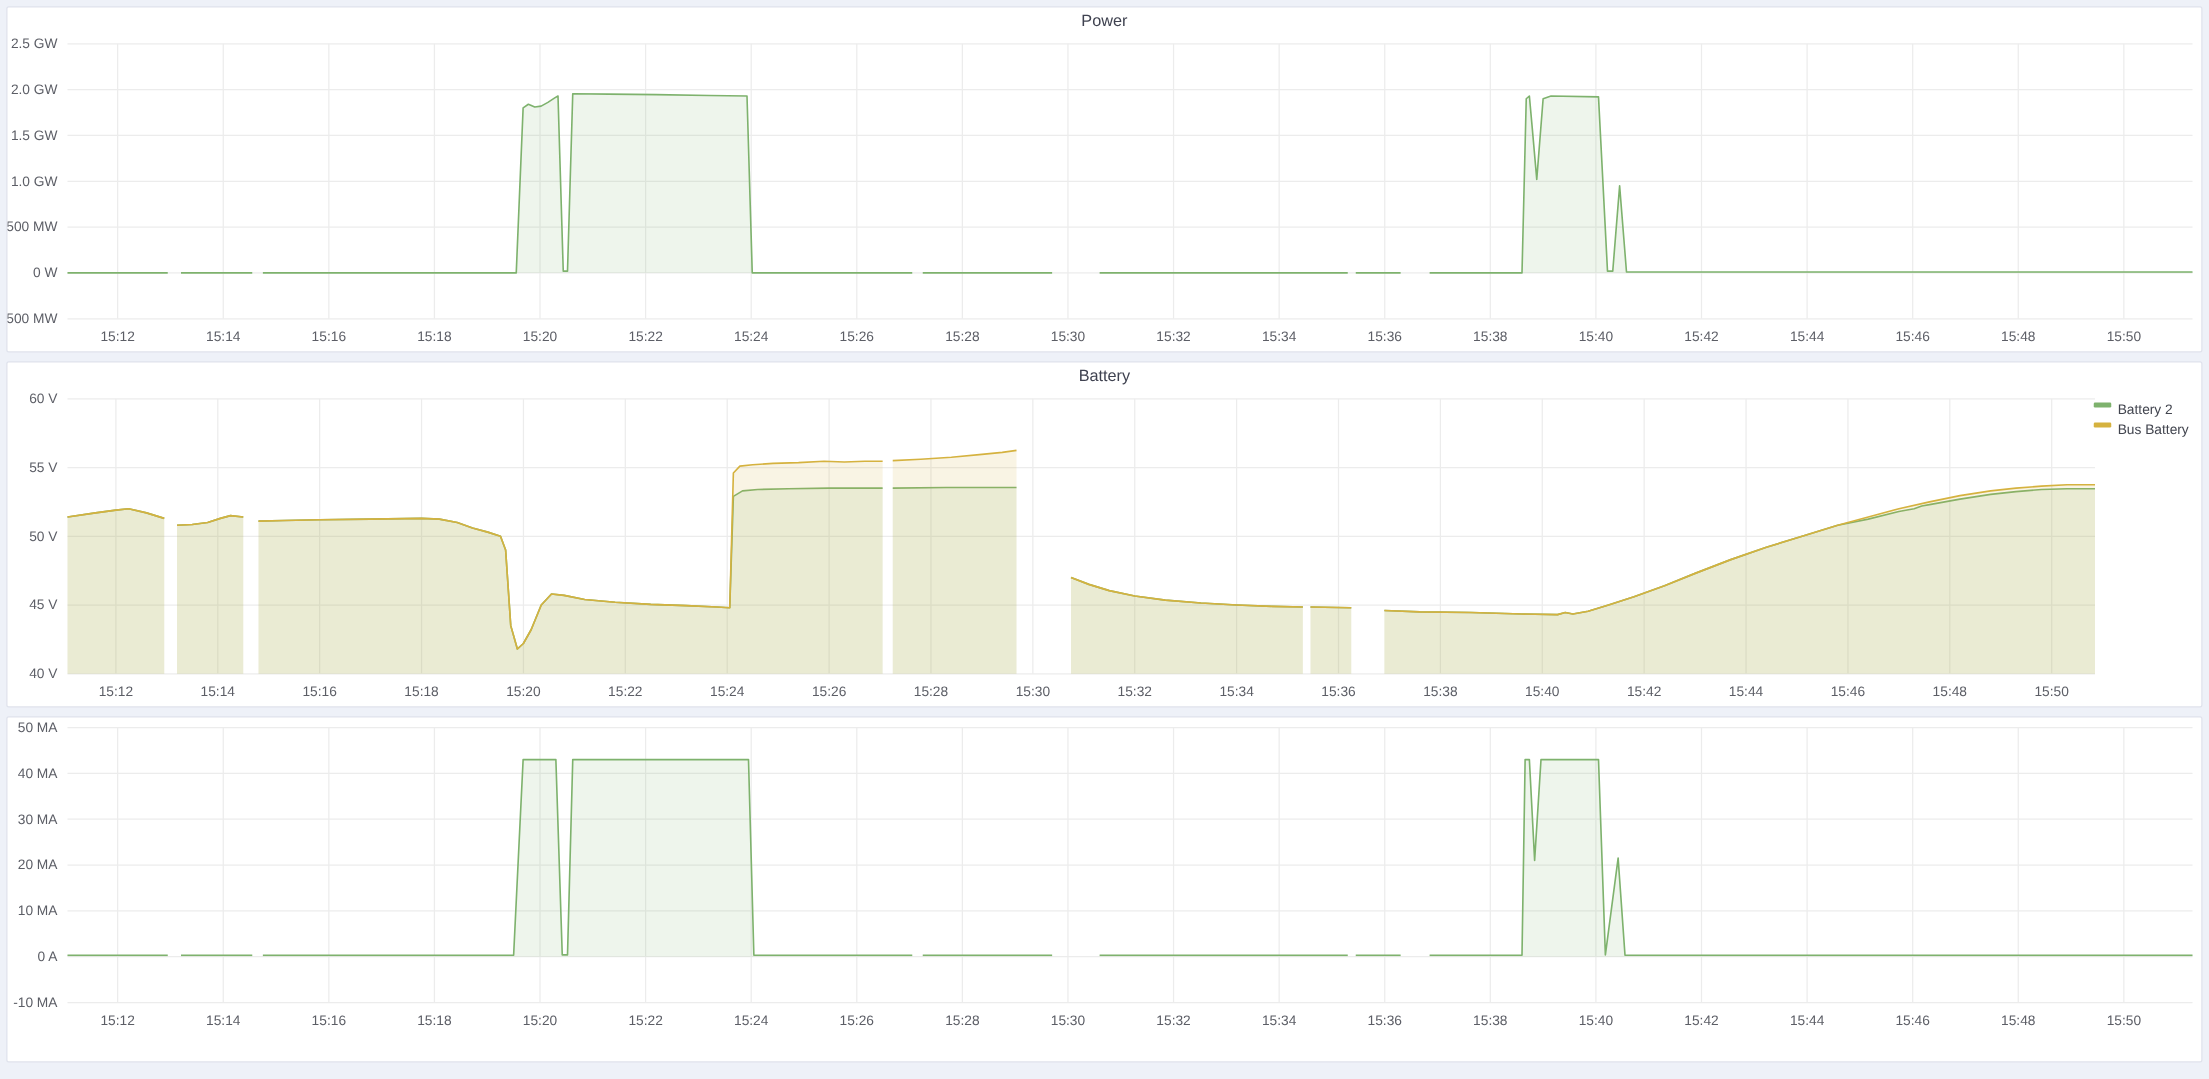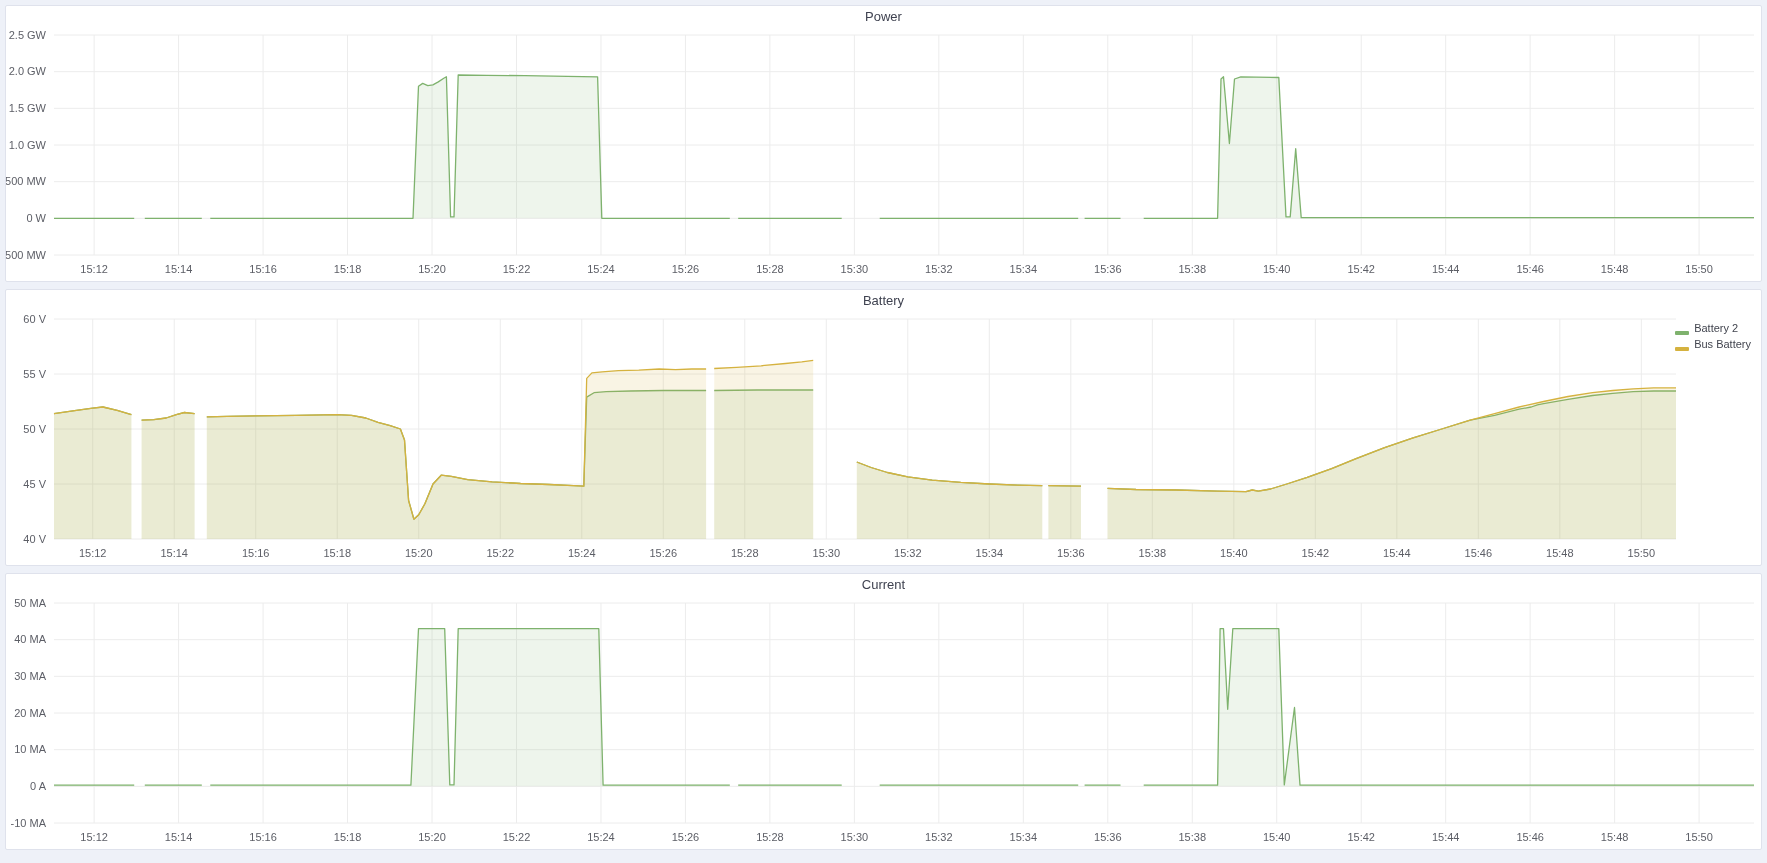--- a/index.html
+++ b/index.html
@@ -42,21 +42,21 @@
   .legend{
     position:absolute;
     top:32px;
     right:10px;
     display:flex;
     flex-direction:column;
     gap:3px;
   }
   .legend-item{
     display:flex;
-    align-items:flex-end;
+    align-items:flex-start;
     gap:5px;
     cursor:pointer;
   }
   .swatch{
     display:inline-block;
     width:14px;height:4px;
     border-radius:1px;
   }
   .legend-label{
     font-size:11px;
@@ -233,23 +233,20 @@
       <span class="legend-label">Battery 2</span>
     </div>
     <div class="legend-item">
       <span class="swatch" style="background: rgb(213, 178, 63);"></span>
       <span class="legend-label">Bus Battery</span>
     </div>
   </div>
 </section>
 
 <section class="panel">
-  <header class="panel-header">
-    <h2 class="panel-title">Current</h2>
-  </header>
   <svg class="chart" width="1755" height="254" viewBox="0 0 1755 254">
       <line x1="88.12422360248445" x2="88.12422360248445" y1="8" y2="228" stroke="#ececec" stroke-width="1"></line>
       <line x1="172.59627329192543" x2="172.59627329192543" y1="8" y2="228" stroke="#ececec" stroke-width="1"></line>
       <line x1="257.06832298136646" x2="257.06832298136646" y1="8" y2="228" stroke="#ececec" stroke-width="1"></line>
       <line x1="341.5403726708074" x2="341.5403726708074" y1="8" y2="228" stroke="#ececec" stroke-width="1"></line>
       <line x1="426.0124223602484" x2="426.0124223602484" y1="8" y2="228" stroke="#ececec" stroke-width="1"></line>
       <line x1="510.48447204968943" x2="510.48447204968943" y1="8" y2="228" stroke="#ececec" stroke-width="1"></line>
       <line x1="594.9565217391304" x2="594.9565217391304" y1="8" y2="228" stroke="#ececec" stroke-width="1"></line>
       <line x1="679.4285714285713" x2="679.4285714285713" y1="8" y2="228" stroke="#ececec" stroke-width="1"></line>
       <line x1="763.9006211180124" x2="763.9006211180124" y1="8" y2="228" stroke="#ececec" stroke-width="1"></line>

